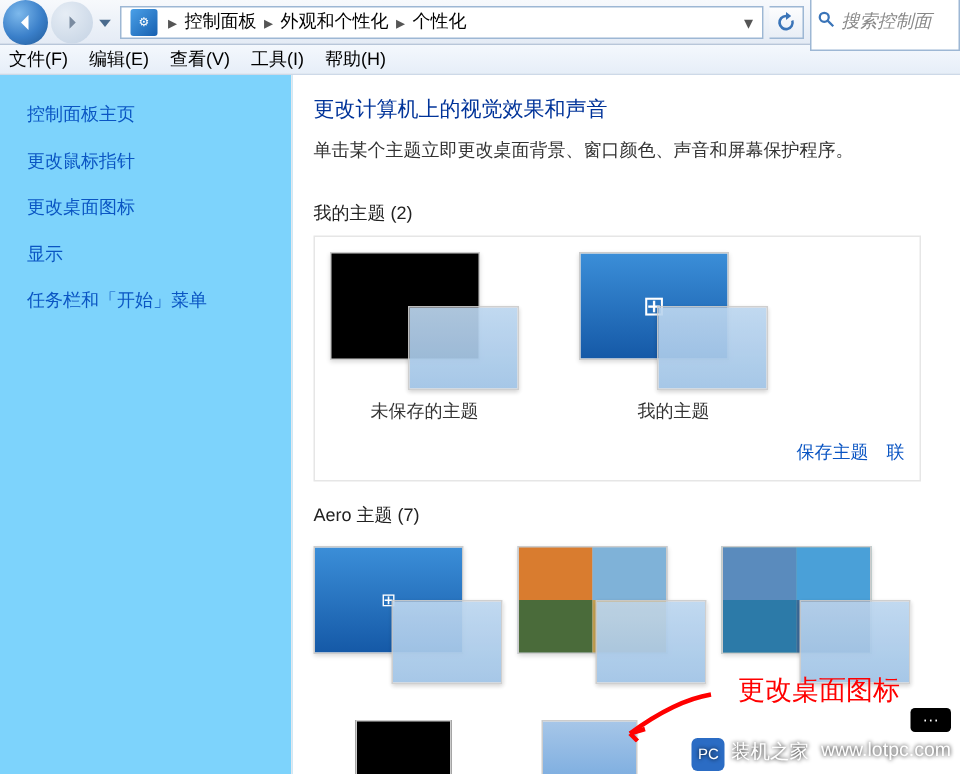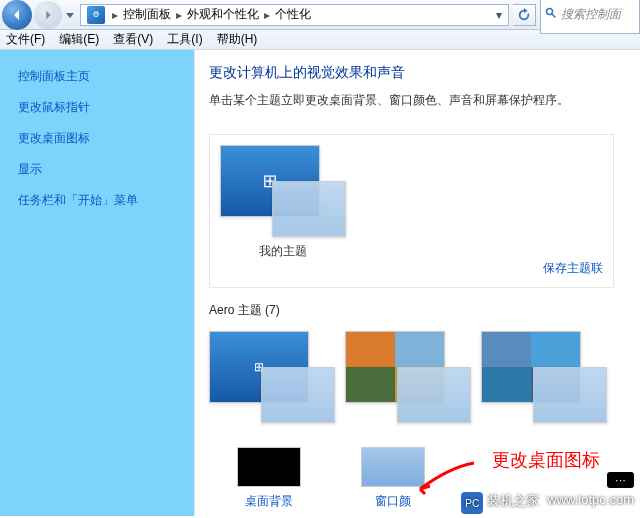--- a/index.html
+++ b/index.html
@@ -27,21 +27,21 @@
 .main h1{font-size:14px;color:#003399;font-weight:400;margin-bottom:10px}
 .main .sub{font-size:12px;color:#333;margin-bottom:25px}
 .grp-hd{font-size:12px;color:#222;margin-bottom:6px}
 .grp{border:1px solid #e6e6e6;padding:10px;margin-bottom:14px;width:405px}
 .themes{display:flex;gap:40px}
 .theme{display:flex;flex-direction:column;align-items:center}
 .th-prev{width:126px;height:92px;position:relative;margin-bottom:6px}
 .th-back{position:absolute;width:100px;height:72px;border:1px solid #ccc;left:0;top:0;box-shadow:0 1px 3px rgba(0,0,0,.15)}
 .th-front{position:absolute;width:74px;height:56px;border:1px solid #ccc;right:0;bottom:0;background:linear-gradient(#bcd6ef,#9fc3e6);opacity:.92;box-shadow:0 1px 3px rgba(0,0,0,.2)}
 .th-label{font-size:12px;color:#333}
-.grp-links{display:flex;justify-content:flex-end;gap:0;font-size:12px;padding-right:0}
+.grp-links{display:flex;justify-content:flex-end;gap:12px;font-size:12px;margin-top:10px;padding-right:0}
 .grp-links a{color:#0a55c3}
 .aero-row{display:flex;gap:10px}
 .aero-item{width:126px;height:92px;position:relative}
 .aero-back{position:absolute;width:100px;height:72px;left:0;top:0;border:1px solid #ccc;box-shadow:0 1px 3px rgba(0,0,0,.15)}
 .aero-front{position:absolute;width:74px;height:56px;right:0;bottom:0;background:linear-gradient(#bcd6ef,#9fc3e6);opacity:.92;border:1px solid #ccc;box-shadow:0 1px 3px rgba(0,0,0,.2)}
 .bottom{display:flex;gap:60px;margin-top:18px;padding-left:28px;align-items:center}
 .bot-item{display:flex;flex-direction:column;align-items:center;gap:6px}
 .bot-sw{width:64px;height:40px;border:1px solid #ccc}
 .bot-sw.bg{background:#000}
 .bot-sw.wc{background:linear-gradient(#a6c6e8,#7eaee0)}
@@ -112,22 +112,30 @@
     <a>更改鼠标指针</a>
     <a>更改桌面图标</a>
     <a>显示</a>
     <a>任务栏和「开始」菜单</a>
   </div>
 
   <div class="main">
     <h1>更改计算机上的视觉效果和声音</h1>
     <div class="sub">单击某个主题立即更改桌面背景、窗口颜色、声音和屏幕保护程序。</div>
 
+    <div class="grp-hd">我的主题 (2)</div>
     <div class="grp">
       <div class="themes">
+        <div class="theme">
+          <div class="th-prev">
+            <div class="th-back" style="background:#000"></div>
+            <div class="th-front"></div>
+          </div>
+          <div class="th-label">未保存的主题</div>
+        </div>
         <div class="theme">
           <div class="th-prev">
             <div class="th-back" style="background:linear-gradient(#3b8ed8,#1559a7);display:flex;align-items:center;justify-content:center">
                 <span style="color:#fff;font-size:18px">⊞</span>
               </div>
             <div class="th-front"></div>
           </div>
           <div class="th-label">我的主题</div>
         </div>
       </div>

